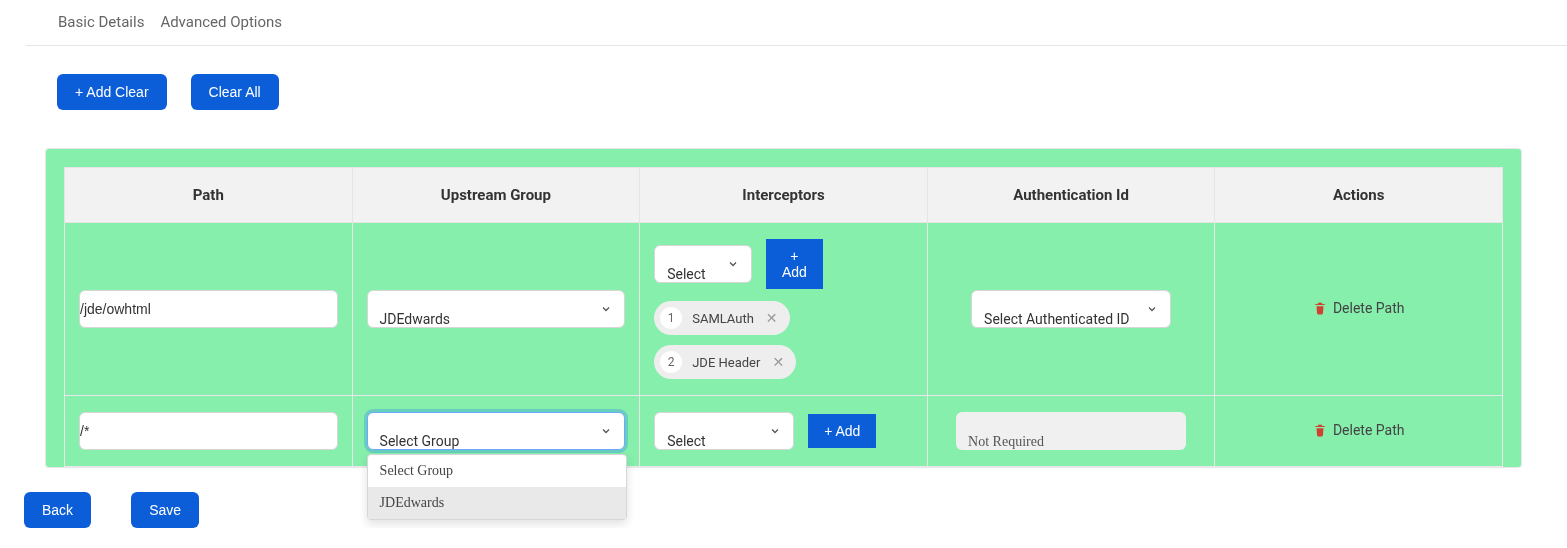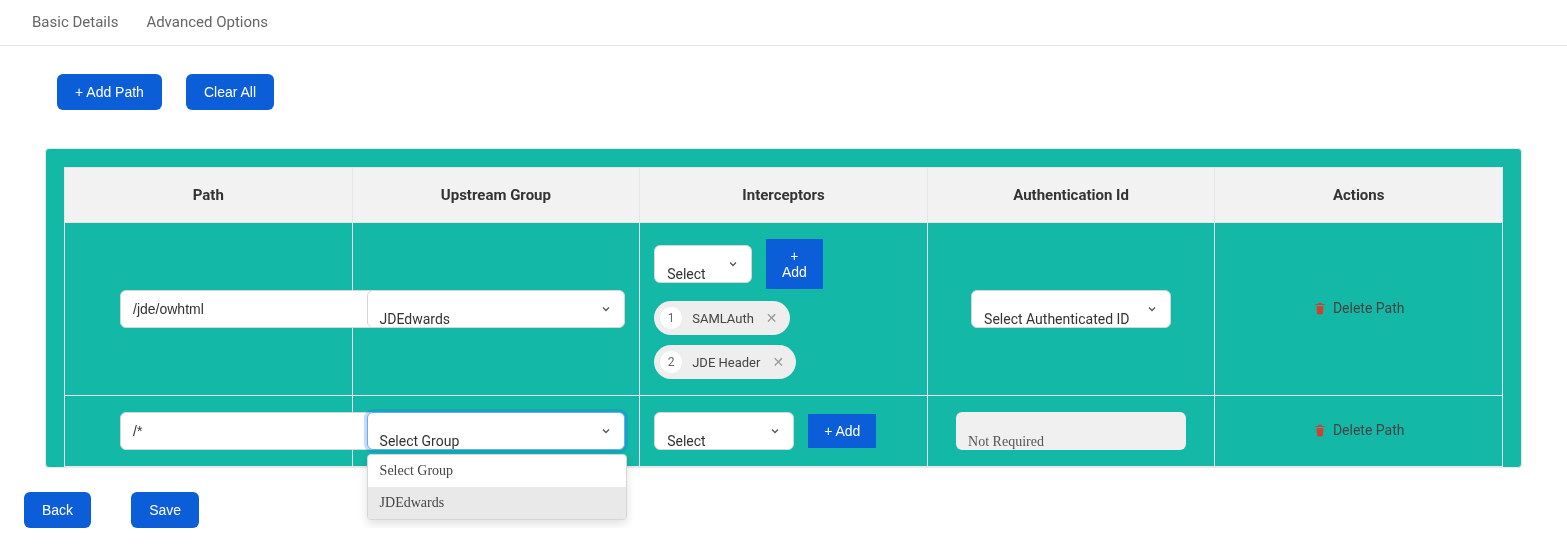--- a/index.html
+++ b/index.html
@@ -5,25 +5,26 @@
   * { box-sizing: border-box; }
   body {
     margin: 0;
     font-family: -apple-system, BlinkMacSystemFont, "Segoe UI", Roboto, "Helvetica Neue", Arial, sans-serif;
     background: #fff;
     color: #333;
     font-size: 14px;
   }
   .tabs {
     display: flex;
-    gap: 28px;
+    gap: 16px;
     padding: 8px 32px;
     border-bottom: 1px solid #e5e5e5;
     height: 46px;
     align-items: center;
+    margin-left: 26px;
   }
   .tab {
     color: #666;
     cursor: pointer;
     padding-bottom: 2px;
     height: 46px;
     display: flex;
     align-items: center;
     font-size: 15px;
   }
@@ -53,21 +54,21 @@
     border: none;
     border-radius: 0;
     padding: 9px 16px;
     font-size: 14px;
     cursor: pointer;
   }
   .table-wrap {
     margin: 14px 45px 0 45px;
     border: 1px solid #e8e8e8;
     border-radius: 4px;
-    background: #14b8a6;
+    background: #86efac;
     box-shadow: 0 0 0 1px rgba(0,0,0,0.01);
     padding: 18px 18px 0 18px;
   }
   table {
     width: 100%;
     border-collapse: collapse;
   }
   thead th {
     background: #f2f2f2;
     color: #333;
@@ -83,25 +84,24 @@
     vertical-align: middle;
     text-align: center;
   }
   tbody tr.expanded td { padding-top: 16px; padding-bottom: 16px; }
   .field {
     width: 100%;
     max-width: 260px;
     height: 38px;
     border: 1px solid #d6d6d6;
     border-radius: 6px;
-    padding: 0 12px;
+    padding: 0 0;
     font-size: 14px;
     background: #fff;
     color: #333;
-    margin-left: 41px;
   }
   .select {
     width: 100%;
     max-width: 260px;
     height: 38px;
     border: 1px solid #d6d6d6;
     border-radius: 6px;
     padding: 0 34px 0 12px;
     font-size: 14px;
     background: #fff;
@@ -220,21 +220,21 @@
 <div class="tabs">
   <div class="tab">
     <span>Basic Details</span>
   </div>
   <div class="tab">
     <span>Advanced Options</span>
   </div>
 </div>
 
 <div class="toolbar">
-  <button class="btn btn-primary">+ Add Path</button>
+  <button class="btn btn-primary">+ Add Clear</button>
   <button class="btn btn-primary">Clear All</button>
 </div>
 
 <div class="table-wrap">
   <table>
     <colgroup>
       <col class="c-path">
         <col class="c-group">
         <col class="c-int">
         <col class="c-auth">

